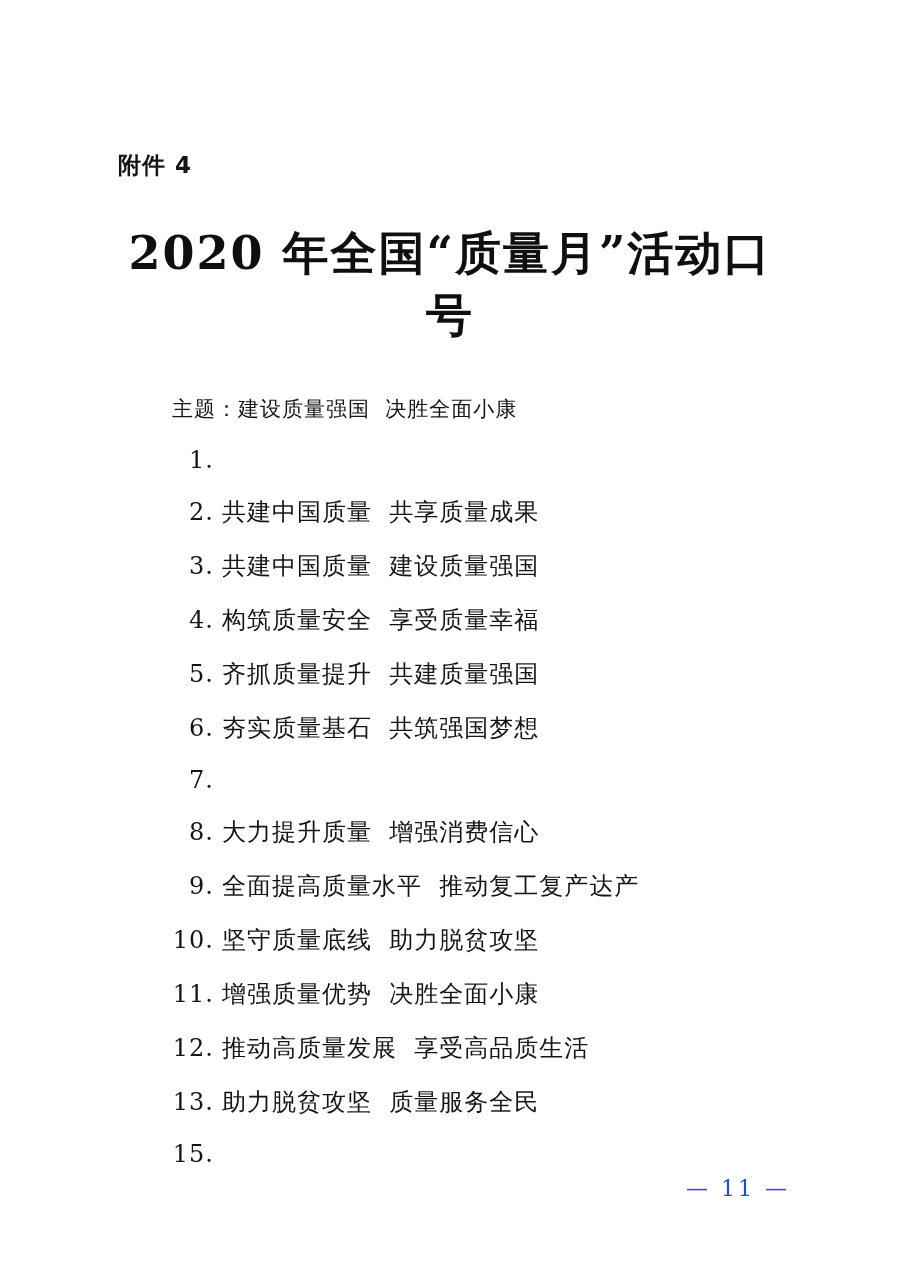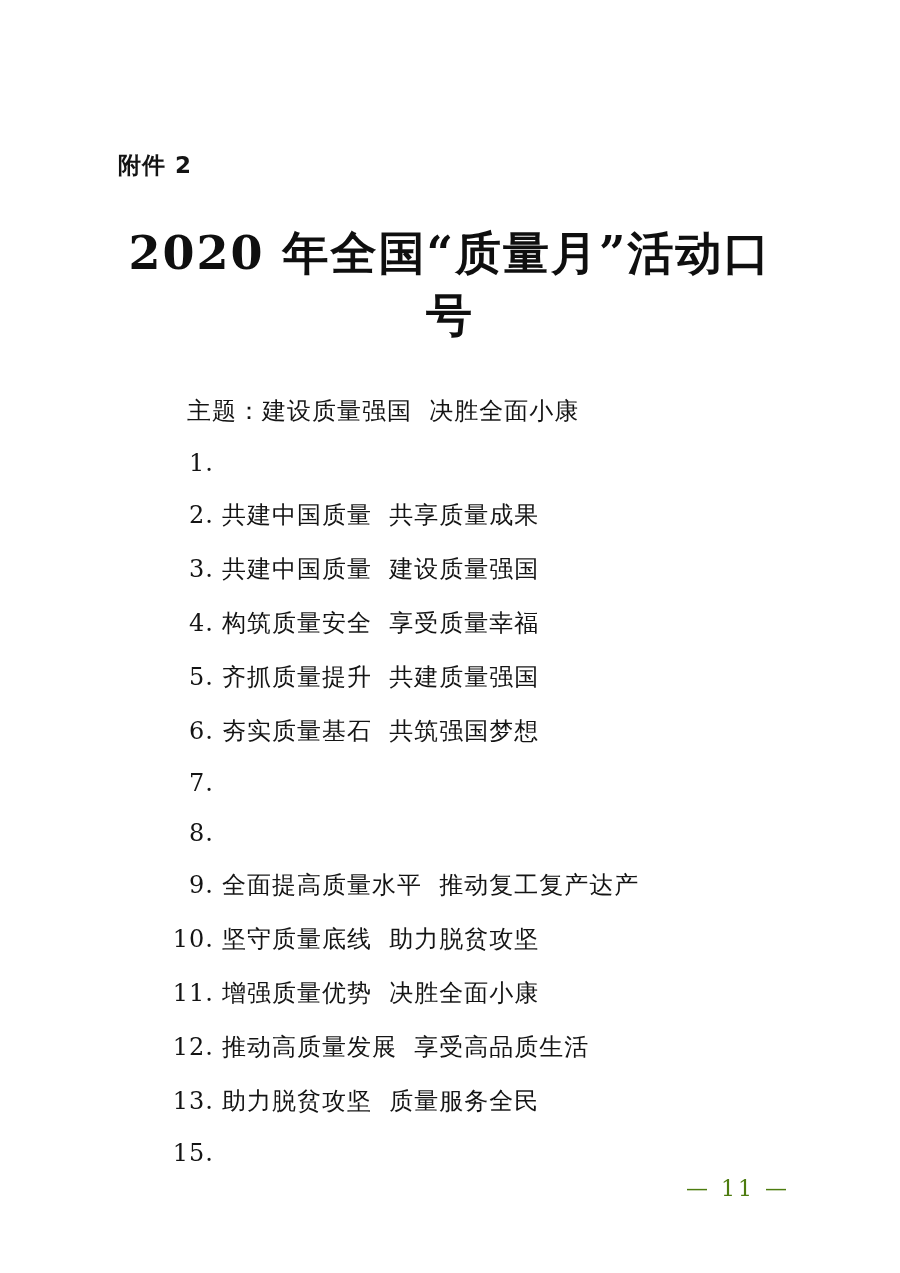--- a/index.html
+++ b/index.html
@@ -36,27 +36,26 @@
     font-weight: 700;
     letter-spacing: 2px;
     color: #0f0f0f;
     margin: 0 0 52px 0;
     font-family: "DejaVu Serif", "Liberation Serif", serif;
   }
   .content-block {
     margin-left: 62px;
   }
   .theme-line {
-    font-size: 24px;
+    font-size: 21px;
     line-height: 1.0;
     letter-spacing: 1px;
     margin-bottom: 26px;
     color: #141414;
     white-space: pre;
-    margin-left: 15px;
   }
   .slogan-list {
     list-style: none;
     margin: 0;
     padding: 0;
   }
   .slogan-item {
     display: flex;
     align-items: baseline;
     font-size: 24px;
@@ -73,46 +72,46 @@
   }
   .slogan-text {
     white-space: pre;
   }
   .page-number {
     position: absolute;
     right: 110px;
     bottom: 72px;
     font-size: 22px;
     letter-spacing: 3px;
-    color: #4d7c0f;
+    color: #1d4ed8;
     font-family: "DejaVu Serif", "Liberation Serif", serif;
   }
 </style>
 </head>
 <body>
 
 <div class="page">
 
-  <div class="attachment-label">附件 2</div>
+  <div class="attachment-label">附件 4</div>
 
   <h1 class="doc-title">2020 年全国“质量月”活动口号</h1>
 
   <div class="content-block">
 
     <div class="theme-line">主题：建设质量强国  决胜全面小康</div>
 
     <ol class="slogan-list">
         <li class="slogan-item"><span class="slogan-num">1.</span></li>
         <li class="slogan-item"><span class="slogan-num">2.</span><span class="slogan-text">共建中国质量  共享质量成果</span></li>
         <li class="slogan-item"><span class="slogan-num">3.</span><span class="slogan-text">共建中国质量  建设质量强国</span></li>
         <li class="slogan-item"><span class="slogan-num">4.</span><span class="slogan-text">构筑质量安全  享受质量幸福</span></li>
         <li class="slogan-item"><span class="slogan-num">5.</span><span class="slogan-text">齐抓质量提升  共建质量强国</span></li>
         <li class="slogan-item"><span class="slogan-num">6.</span><span class="slogan-text">夯实质量基石  共筑强国梦想</span></li>
         <li class="slogan-item"><span class="slogan-num">7.</span></li>
-        <li class="slogan-item"><span class="slogan-num">8.</span></li>
+        <li class="slogan-item"><span class="slogan-num">8.</span><span class="slogan-text">大力提升质量  增强消费信心</span></li>
         <li class="slogan-item"><span class="slogan-num">9.</span><span class="slogan-text">全面提高质量水平  推动复工复产达产</span></li>
         <li class="slogan-item"><span class="slogan-num">10.</span><span class="slogan-text">坚守质量底线  助力脱贫攻坚</span></li>
         <li class="slogan-item"><span class="slogan-num">11.</span><span class="slogan-text">增强质量优势  决胜全面小康</span></li>
         <li class="slogan-item"><span class="slogan-num">12.</span><span class="slogan-text">推动高质量发展  享受高品质生活</span></li>
         <li class="slogan-item"><span class="slogan-num">13.</span><span class="slogan-text">助力脱贫攻坚  质量服务全民</span></li>
         <li class="slogan-item"><span class="slogan-num">15.</span></li>
       </ol>
 
   </div>
 

